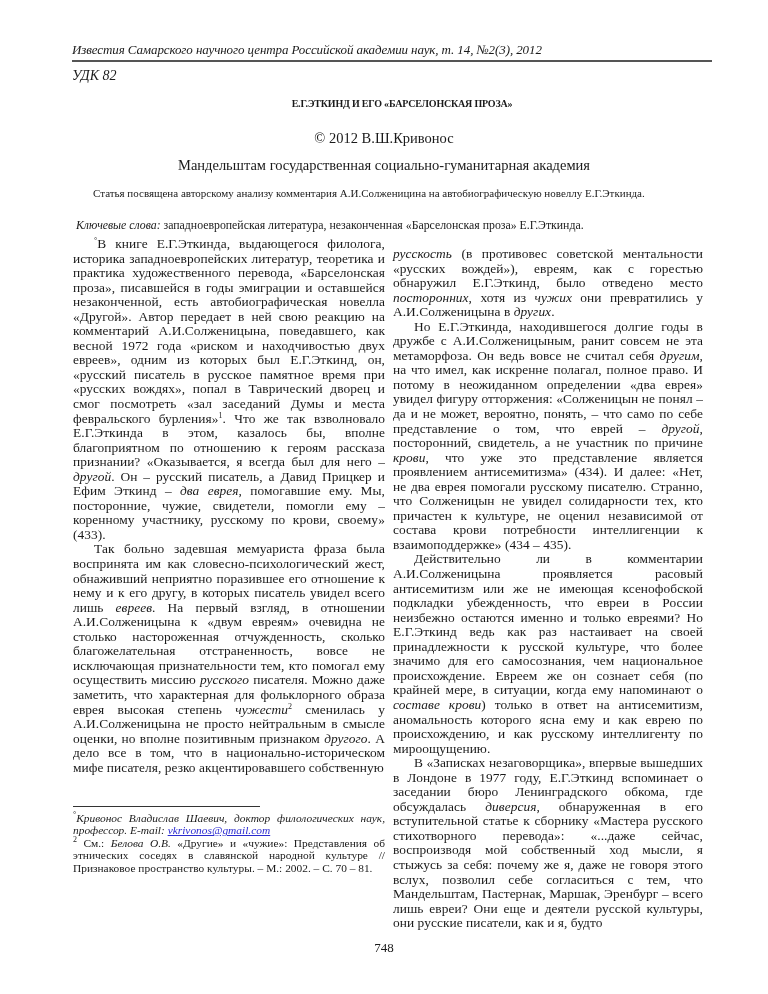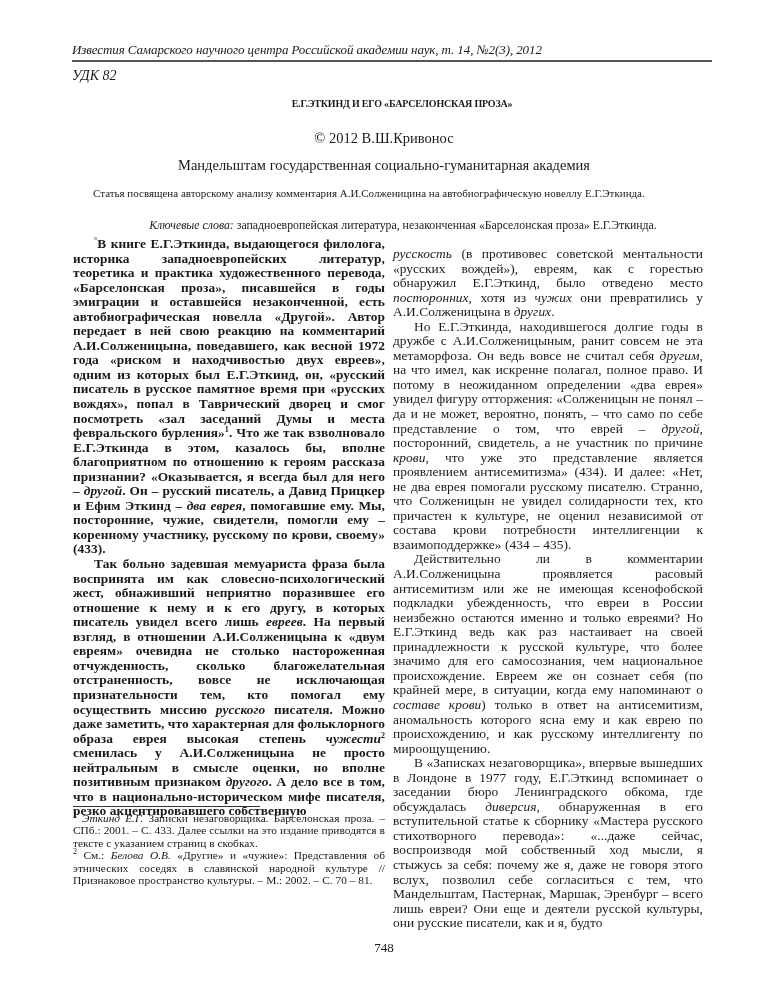--- a/index.html
+++ b/index.html
@@ -3,24 +3,24 @@
 <meta charset="utf-8">
 <style>
   html, body { margin: 0; padding: 0; background: #ffffff; }
   body { width: 768px; height: 994px; position: relative; overflow: hidden; color: #1a1a1a; font-family: "Liberation Serif", "DejaVu Serif", serif; }
   .running-head { position: absolute; left: 72px; top: 42px; width: 640px; font-style: italic; font-size: 13px; letter-spacing: -0.1px; padding-bottom: 2px; border-bottom: 2px solid #555; white-space: nowrap; }
   .udk { position: absolute; left: 72px; top: 68px; font-style: italic; font-size: 14px; }
   .title { position: absolute; left: 0; top: 98px; width: 768px; text-align: center; font-weight: bold; font-size: 10px; letter-spacing: -0.2px; padding-left: 18px; }
   .copyright { position: absolute; left: 0; top: 130px; width: 768px; text-align: center; font-size: 14.5px; }
   .affiliation { position: absolute; left: 0; top: 157px; width: 768px; text-align: center; font-size: 14.5px; }
   .abstract { position: absolute; left: 93px; top: 185px; width: 600px; font-size: 11px; line-height: 16px; text-align: justify; }
-  .keywords { position: absolute; left: 93px; top: 217px; width: 620px; font-size: 11.8px; line-height: 16px; text-align: center; }
+  .keywords { position: absolute; left: 76px; top: 217px; width: 620px; font-size: 11.8px; line-height: 16px; }
   .keywords .kw-label { font-style: italic; }
   .col { position: absolute; top: 237px; width: 312px; font-size: 13.4px; line-height: 14.55px; text-align: justify; letter-spacing: 0.05px; }
-  .col-left { left: 73px; font-weight: bold; }
+  .col-left { left: 73px; }
   .col-right { left: 393px; width: 310px; }
   .col p { margin: 0; text-indent: 21px; }
   .col p.noindent { text-indent: 0; margin-top: 10px; }
   .col i { font-style: italic; }
   sup { font-size: 8px; vertical-align: super; line-height: 0; }
   .fn-rule { position: absolute; left: 73px; top: 806px; width: 187px; border-top: 1px solid #333; }
   .footnotes { position: absolute; left: 73px; top: 812px; width: 312px; font-size: 11.4px; line-height: 12.4px; text-align: justify; }
   .footnotes p { margin: 0; }
   .footnotes .it { font-style: italic; }
   .footnotes a { color: #2a2ad0; text-decoration: underline; font-style: italic; }
@@ -46,17 +46,17 @@
 
 <div class="col col-right">
   <p class="noindent"><i>русскость</i><span> (в противовес советской ментальности «русских вождей»), евреям, как с горестью обнаружил Е.Г.Эткинд, было отведено место </span><i>посторонних</i><span>, хотя из </span><i>чужих</i><span> они превратились у А.И.Солженицына в </span><i>других</i><span>.</span></p>
   <p><span>Но Е.Г.Эткинда, находившегося долгие годы в дружбе с А.И.Солженицыным, ранит совсем не эта метаморфоза. Он ведь вовсе не считал себя </span><i>другим</i><span>, на что имел, как искренне полагал, полное право. И потому в неожиданном определении «два еврея» увидел фигуру отторжения: «Солженицын не понял – да и не может, вероятно, понять, – что само по себе представление о том, что еврей – </span><i>другой</i><span>, посторонний, свидетель, а не участник по причине </span><i>крови</i><span>, что уже это представление является проявлением антисемитизма» (434). И далее: «Нет, не два еврея помогали русскому писателю. Странно, что Солженицын не увидел солидарности тех, кто причастен к культуре, не оценил независимой от состава крови потребности интеллигенции к взаимоподдержке» (434 – 435).</span></p>
   <p><span>Действительно ли в комментарии А.И.Солженицына проявляется расовый антисемитизм или же не имеющая ксенофобской подкладки убежденность, что евреи в России неизбежно остаются именно и только евреями? Но Е.Г.Эткинд ведь как раз настаивает на своей принадлежности к русской культуре, что более значимо для его самосознания, чем национальное происхождение. Евреем же он сознает себя (по крайней мере, в ситуации, когда ему напоминают о </span><i>составе крови</i><span>) только в ответ на антисемитизм, аномальность которого ясна ему и как еврею по происхождению, и как русскому интеллигенту по мироощущению.</span></p>
   <p><span>В «Записках незаговорщика», впервые вышедших в Лондоне в 1977 году, Е.Г.Эткинд вспоминает о заседании бюро Ленинградского обкома, где обсуждалась </span><i>диверсия</i><span>, обнаруженная в его вступительной статье к сборнику «Мастера русского стихотворного перевода»: «...даже сейчас, воспроизводя мой собственный ход мысли, я стыжусь за себя: почему же я, даже не говоря этого вслух, позволил себе согласиться с тем, что Мандельштам, Пастернак, Маршак, Эренбург – всего лишь евреи? Они еще и деятели русской культуры, они русские писатели, как и я, будто</span></p>
 </div>
 
 <div class="fn-rule"></div>
 <div class="footnotes">
-  <p><sup>1</sup> <span class="it">Эткинд Е.Г.</span><span> Записки незаговорщика. Барселонская проза. – СПб.: 2001. – С. 433. Далее ссылки на это издание приводятся в тексте с указанием страниц в скобках.</span></p>
+  <p><sup>°</sup><span class="it">Кривонос Владислав Шаевич, доктор филологических наук, профессор. E-mail: </span><a>vkrivonos@gmail.com</a></p>
   <p><sup>2</sup><span> См.: </span><span class="it">Белова О.В.</span><span> «Другие» и «чужие»: Представления об этнических соседях в славянской народной культуре // Признаковое пространство культуры. – М.: 2002. – С. 70 – 81.</span></p>
 </div>
 
 <div class="page-num">748</div>
 
 </body></html>

